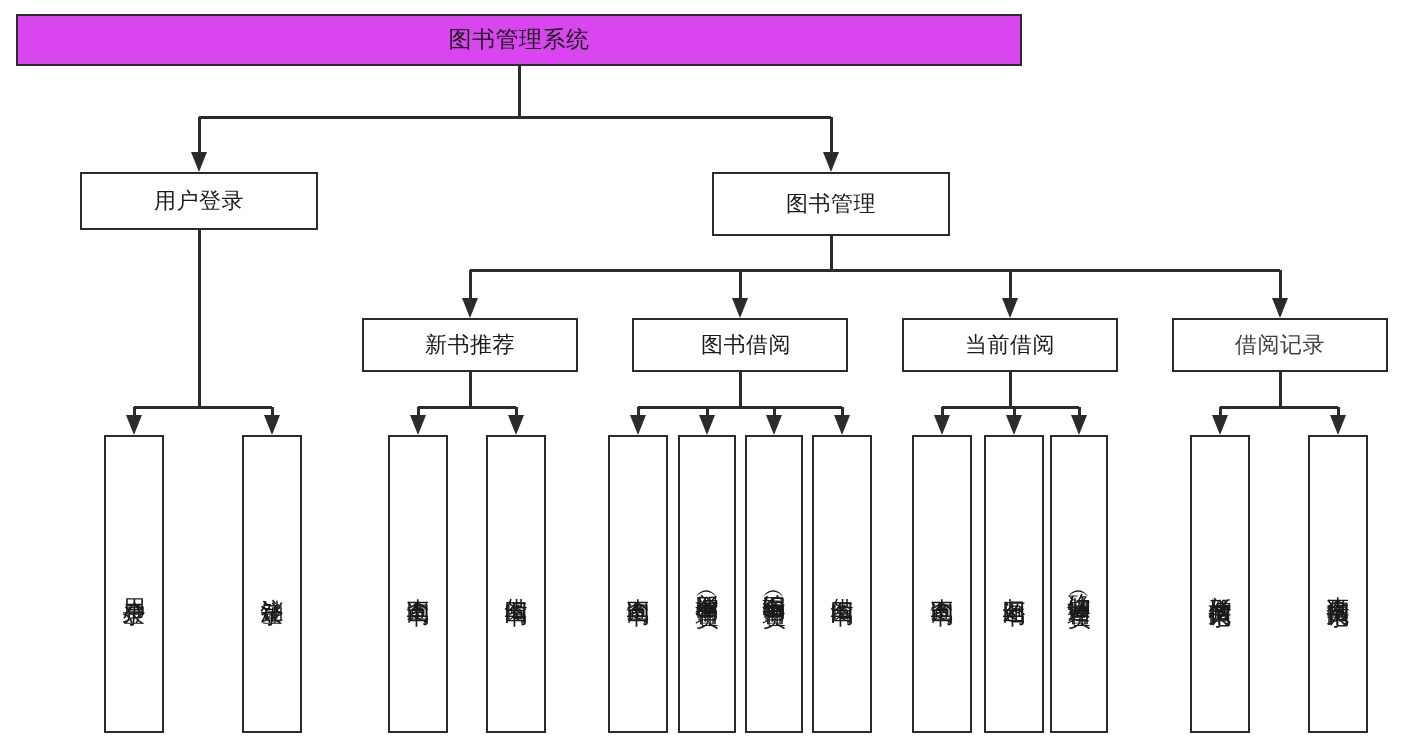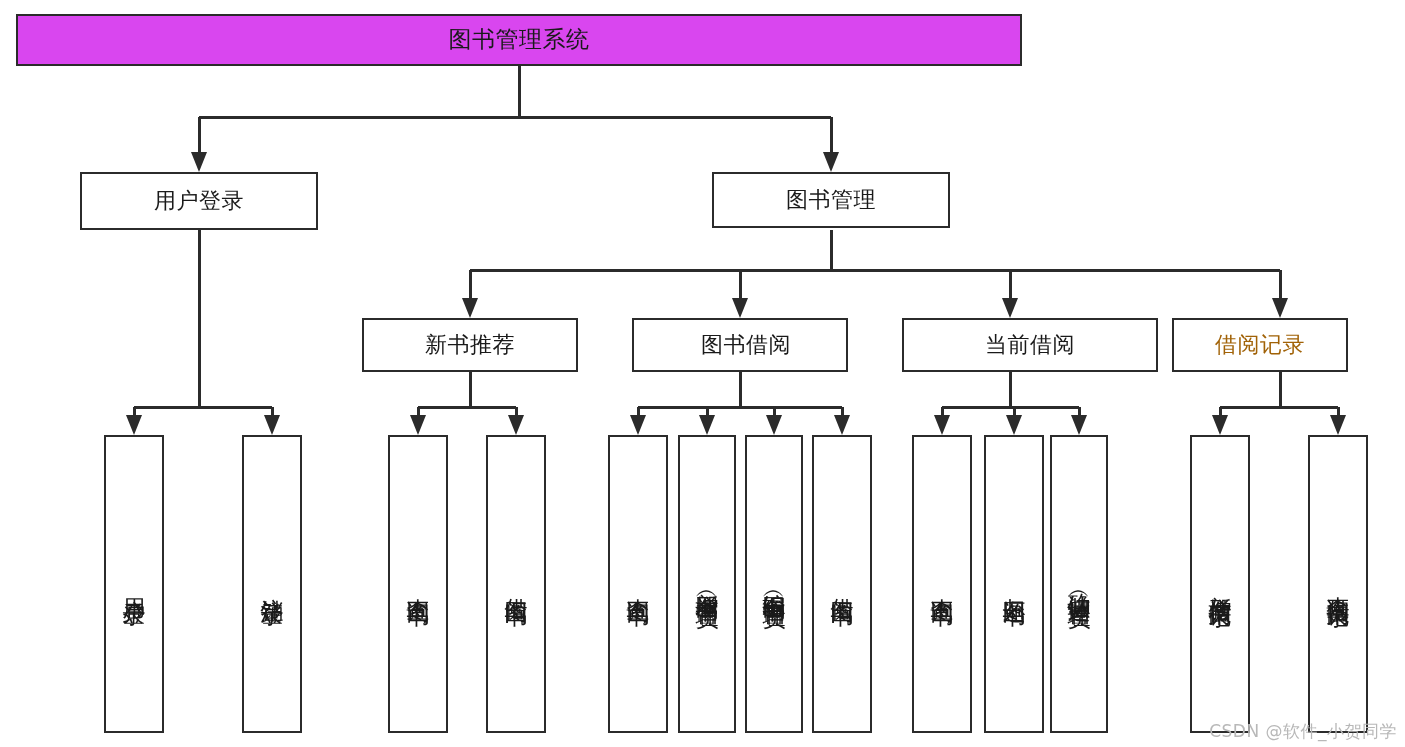--- a/index.html
+++ b/index.html
@@ -126,33 +126,33 @@
       <line x1="1338" y1="407" x2="1338" y2="417" stroke="#2b2b2b" stroke-width="3" shape-rendering="crispEdges"></line>
       <path d="M 1330 415 L 1346 415 L 1338 435 Z" fill="#2b2b2b"></path>
     </svg>
   <div id="nodes-layer">
       <div class="node horiz root" style="left: 16px; top: 14px; width: 1006px; height: 52px; border-color: rgb(43, 43, 43); background: #d946ef; color: rgb(26, 26, 26);">
         <span>图书管理系统</span>
       </div>
       <div class="node horiz" style="left: 80px; top: 172px; width: 238px; height: 58px; border-color: rgb(43, 43, 43); background: rgb(255, 255, 255); color: rgb(26, 26, 26);">
         <span>用户登录</span>
       </div>
-      <div class="node horiz" style="left: 712px; top: 172px; width: 238px; height: 56px; border-color: rgb(43, 43, 43); background: rgb(255, 255, 255); color: rgb(26, 26, 26); text-align: center;">
+      <div class="node horiz" style="left: 712px; top: 172px; width: 238px; height: 64px; border-color: rgb(43, 43, 43); background: rgb(255, 255, 255); color: rgb(26, 26, 26); text-align: center;">
         <span>图书管理</span>
       </div>
       <div class="node horiz" style="left: 362px; top: 318px; width: 216px; height: 54px; border-color: rgb(43, 43, 43); background: rgb(255, 255, 255); color: rgb(26, 26, 26); align-items: center;">
         <span>新书推荐</span>
       </div>
       <div class="node horiz" style="left: 632px; top: 318px; width: 216px; height: 54px; border-color: rgb(43, 43, 43); background: rgb(255, 255, 255); color: rgb(26, 26, 26); padding-left: 12px;">
         <span>图书借阅</span>
       </div>
-      <div class="node horiz" style="left: 902px; top: 318px; width: 256px; height: 54px; border-color: rgb(43, 43, 43); background: rgb(255, 255, 255); color: rgb(26, 26, 26);">
+      <div class="node horiz" style="left: 902px; top: 318px; width: 216px; height: 54px; border-color: rgb(43, 43, 43); background: rgb(255, 255, 255); color: rgb(26, 26, 26);">
         <span>当前借阅</span>
       </div>
-      <div class="node horiz" style="left: 1172px; top: 318px; width: 176px; height: 54px; border-color: rgb(43, 43, 43); background: rgb(255, 255, 255); color: #a16207;">
+      <div class="node horiz" style="left: 1172px; top: 318px; width: 216px; height: 54px; border-color: rgb(43, 43, 43); background: rgb(255, 255, 255); color: #404040;">
         <span>借阅记录</span>
       </div>
       <div class="node vert" style="left: 104px; top: 435px; width: 60px; height: 298px; border-color: rgb(43, 43, 43); background: rgb(255, 255, 255); color: rgb(26, 26, 26);">
         <span class="vtext">用户登录</span>
       </div>
       <div class="node vert" style="left: 242px; top: 435px; width: 60px; height: 298px; border-color: rgb(43, 43, 43); background: rgb(255, 255, 255); color: rgb(26, 26, 26);">
         <span class="vtext">注销登录</span>
       </div>
       <div class="node vert" style="left: 388px; top: 435px; width: 60px; height: 298px; border-color: rgb(43, 43, 43); background: rgb(255, 255, 255); color: rgb(26, 26, 26);">
         <span class="vtext">查询图书</span>
@@ -181,14 +181,13 @@
       <div class="node vert" style="left: 1050px; top: 435px; width: 58px; height: 298px; border-color: rgb(43, 43, 43); background: rgb(255, 255, 255); color: rgb(26, 26, 26);">
         <span class="vtext">确认归还（管理员）</span>
       </div>
       <div class="node vert" style="left: 1190px; top: 435px; width: 60px; height: 298px; border-color: rgb(43, 43, 43); background: rgb(255, 255, 255); color: rgb(26, 26, 26);">
         <span class="vtext">新增借阅记录</span>
       </div>
       <div class="node vert" style="left: 1308px; top: 435px; width: 60px; height: 298px; border-color: rgb(43, 43, 43); background: rgb(255, 255, 255); color: rgb(26, 26, 26);">
         <span class="vtext">查询借阅记录</span>
       </div>
     </div>
-  <div id="watermark">CSDN @软件_小贺同学</div>
 </div>
 
 </body></html>

